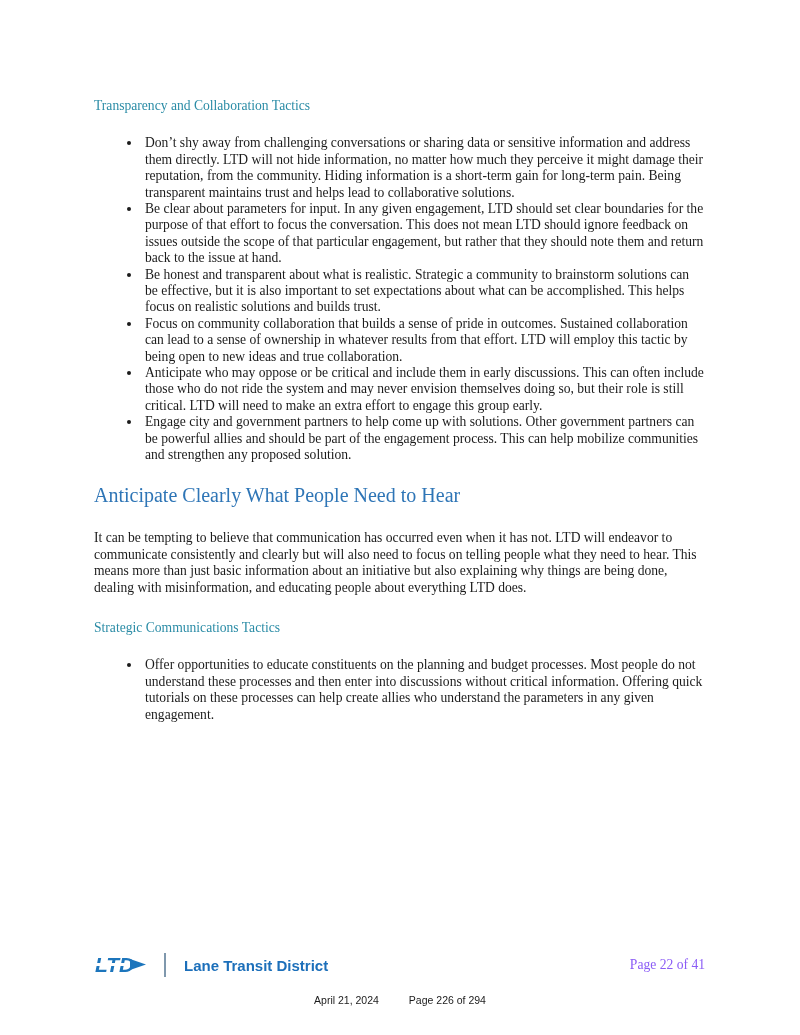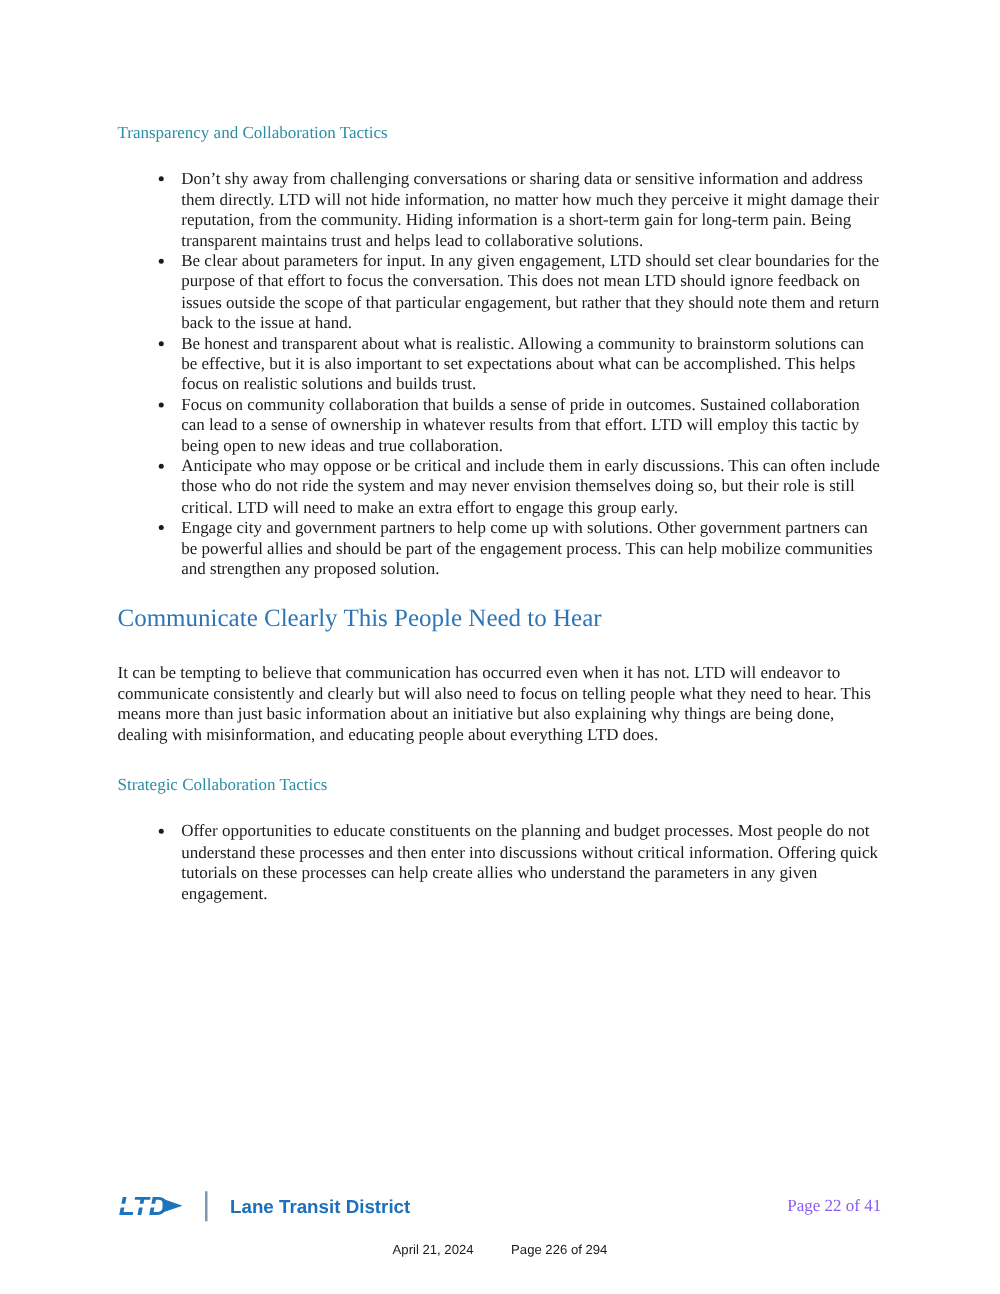--- a/index.html
+++ b/index.html
@@ -99,31 +99,31 @@
 
 <div class="page">
 
   <div class="content">
 
     <h3 class="h-teal">Transparency and Collaboration Tactics</h3>
 
     <ul class="bullets">
       <li>Don’t shy away from challenging conversations or sharing data or sensitive information and address them directly. LTD will not hide information, no matter how much they perceive it might damage their reputation, from the community. Hiding information is a short-term gain for long-term pain. Being transparent maintains trust and helps lead to collaborative solutions.</li>
       <li>Be clear about parameters for input. In any given engagement, LTD should set clear boundaries for the purpose of that effort to focus the conversation. This does not mean LTD should ignore feedback on issues outside the scope of that particular engagement, but rather that they should note them and return back to the issue at hand.</li>
-      <li>Be honest and transparent about what is realistic. Allowing a community to brainstorm solutions can be effective, but it is also important to set expectations about what can be accomplished. This helps focus on realistic solutions and builds trust.</li>
+      <li>Be honest and transparent about what is realistic. Strategic a community to brainstorm solutions can be effective, but it is also important to set expectations about what can be accomplished. This helps focus on realistic solutions and builds trust.</li>
       <li>Focus on community collaboration that builds a sense of pride in outcomes. Sustained collaboration can lead to a sense of ownership in whatever results from that effort. LTD will employ this tactic by being open to new ideas and true collaboration.</li>
       <li>Anticipate who may oppose or be critical and include them in early discussions. This can often include those who do not ride the system and may never envision themselves doing so, but their role is still critical. LTD will need to make an extra effort to engage this group early.</li>
       <li>Engage city and government partners to help come up with solutions. Other government partners can be powerful allies and should be part of the engagement process. This can help mobilize communities and strengthen any proposed solution.</li>
     </ul>
 
-    <h1 class="h-blue">Communicate Clearly This People Need to Hear</h1>
+    <h1 class="h-blue">Anticipate Clearly What People Need to Hear</h1>
 
     <p class="body-par">It can be tempting to believe that communication has occurred even when it has not. LTD will endeavor to communicate consistently and clearly but will also need to focus on telling people what they need to hear. This means more than just basic information about an initiative but also explaining why things are being done, dealing with misinformation, and educating people about everything LTD does.</p>
 
-    <h3 class="h-teal sub-head">Strategic Collaboration Tactics</h3>
+    <h3 class="h-teal sub-head">Strategic Communications Tactics</h3>
 
     <ul class="bullets">
       <li>Offer opportunities to educate constituents on the planning and budget processes. Most people do not understand these processes and then enter into discussions without critical information. Offering quick tutorials on these processes can help create allies who understand the parameters in any given engagement.</li>
     </ul>
 
   </div>
 
   <div class="footer">
     <div class="footer-brand">
       <span>

